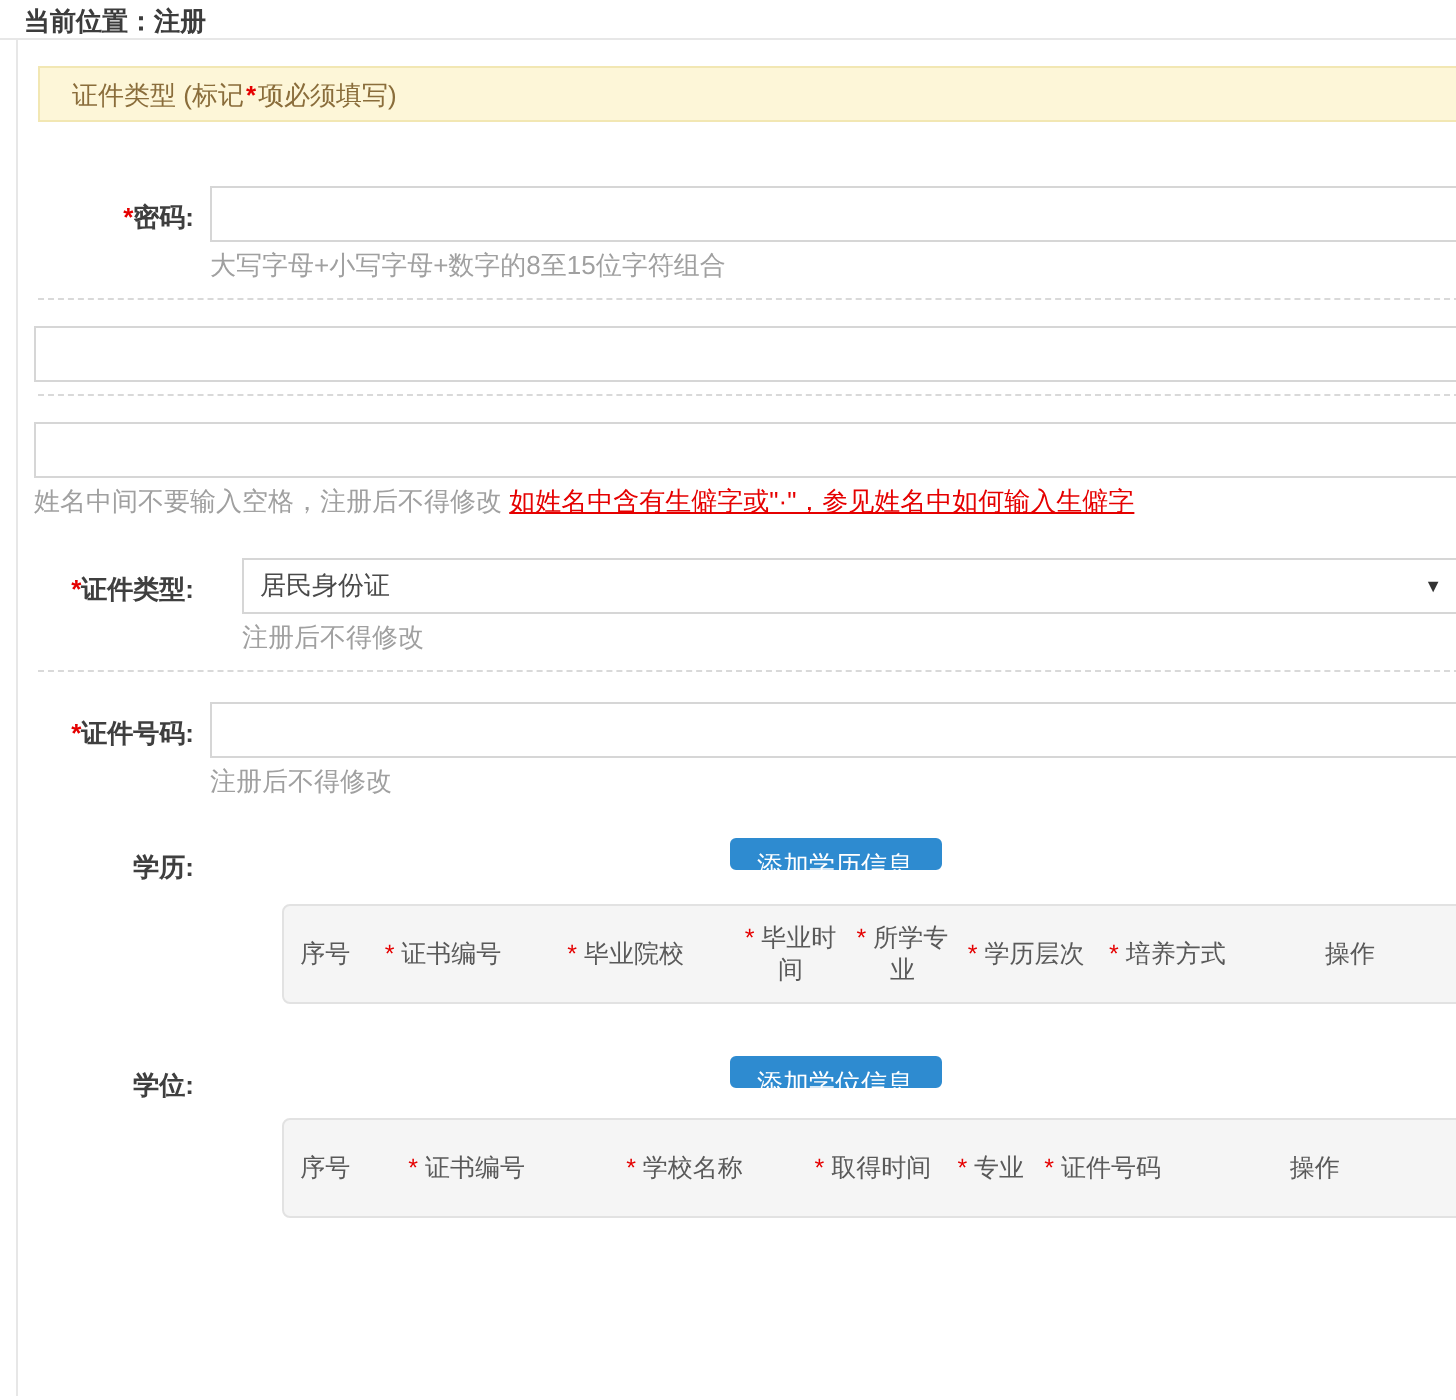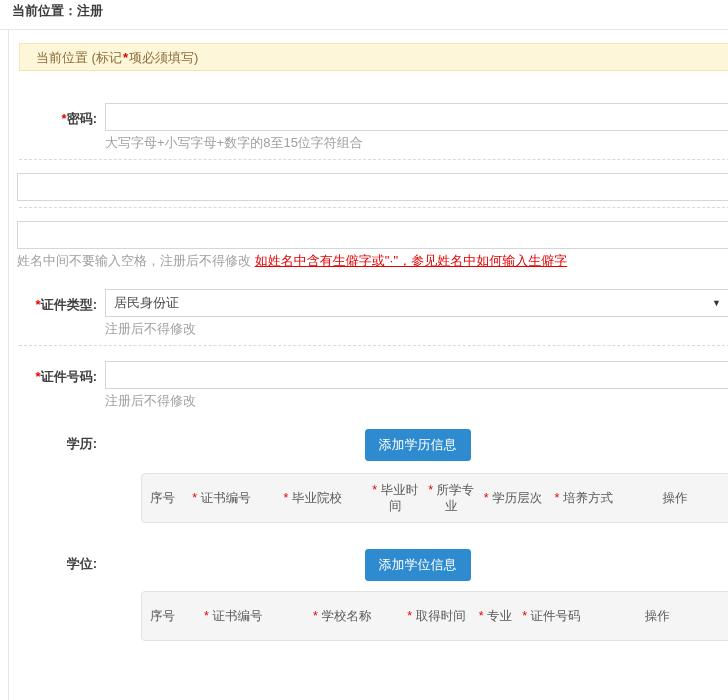--- a/index.html
+++ b/index.html
@@ -4,21 +4,21 @@
 <style>
   * { box-sizing: border-box; margin: 0; padding: 0; }
   html, body { width: 728px; height: 700px; overflow: hidden; }
   body {
     font-family: "Liberation Sans", "DejaVu Sans", sans-serif;
     background: #ffffff;
     color: #3f3f3f;
     font-size: 13px;
   }
   .breadcrumb {
-    height: 30px;
+    height: 20px;
     line-height: 21px;
     padding-left: 12px;
     font-weight: bold;
     color: #3c3c3c;
     border-bottom: 1px solid #e7e7e7;
   }
   .panel {
     margin-left: 8px;
     border-left: 1px solid #e7e7e7;
     height: 678px;
@@ -91,21 +91,21 @@
     color: #333;
     line-height: 27px;
   }
   .btn-row { text-align: center; }
   .btn-blue {
     display: inline-block;
     background: #2e8bd0;
     color: #ffffff;
     border: 1px solid #2e8bd0;
     border-radius: 3px;
-    height: 32px;
+    height: 16px;
     line-height: 26px;
     padding: 0 13px;
     font-size: 13px;
     font-family: inherit;
     cursor: pointer;
   }
   .grid-wrap { margin: 12px -2px 0 36px; }
   table.grid {
     width: 100%;
     border-collapse: separate;
@@ -130,21 +130,21 @@
 </style>
 </head>
 <body>
 
 <div class="breadcrumb">
   <span>当前位置：注册</span>
 </div>
 
 <div class="panel">
 
-  <div class="alert"><span>当前位置 (标记</span><span class="req">*</span><span>项必须填写)</span></div>
+  <div class="alert"><span>证件类型 (标记</span><span class="req">*</span><span>项必须填写)</span></div>
 
   <div class="form">
 
 
     <div class="form-group" style="margin-bottom:0;">
       <div class="field-label"><span class="req">*</span><span>密码:</span></div>
       <div class="field-content">
         <input class="text-input" type="password" value="" style="">
         <div class="hint">大写字母+小写字母+数字的8至15位字符组合</div>
       </div>
@@ -160,21 +160,21 @@
 
     <div class="dashed-divider tight"></div>
 
     <div class="form-group">
       <div class="field-content">
         <input class="text-input" type="text" value="" style="">
         <div class="hint"><span>姓名中间不要输入空格，注册后不得修改 </span><span class="link">如姓名中含有生僻字或"·"，参见姓名中如何输入生僻字</span></div>
       </div>
     </div>
 
-    <div class="form-group" style="margin-bottom:0;">
+    <div class="form-group" style="margin-bottom:0;gap:16px;">
       <div class="field-label"><span class="req">*</span><span>证件类型:</span></div>
       <div class="field-content">
         <div class="select-box">
           <span>居民身份证</span>
           <span class="caret">▼</span>
         </div>
         <div class="hint">注册后不得修改</div>
       </div>
     </div>
 

